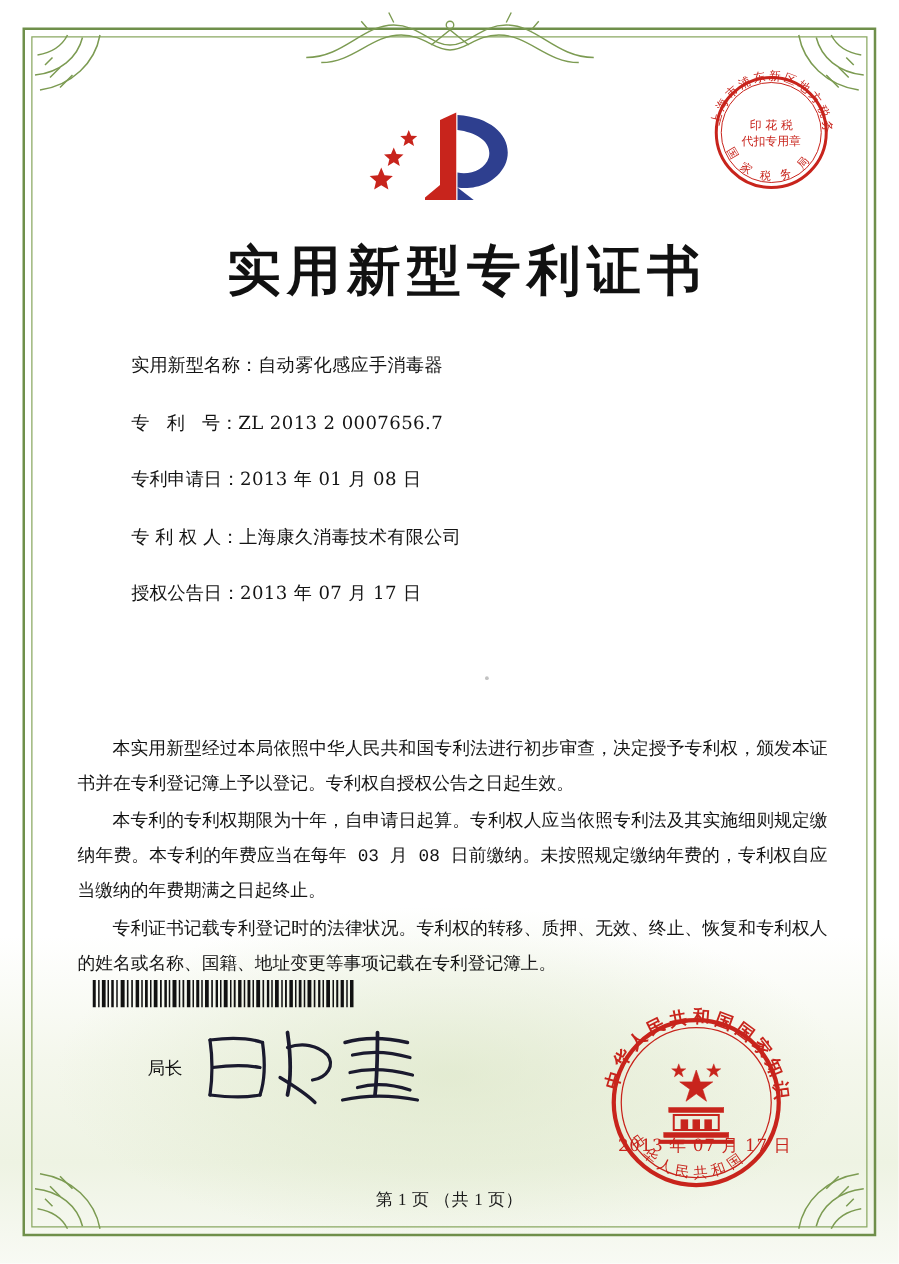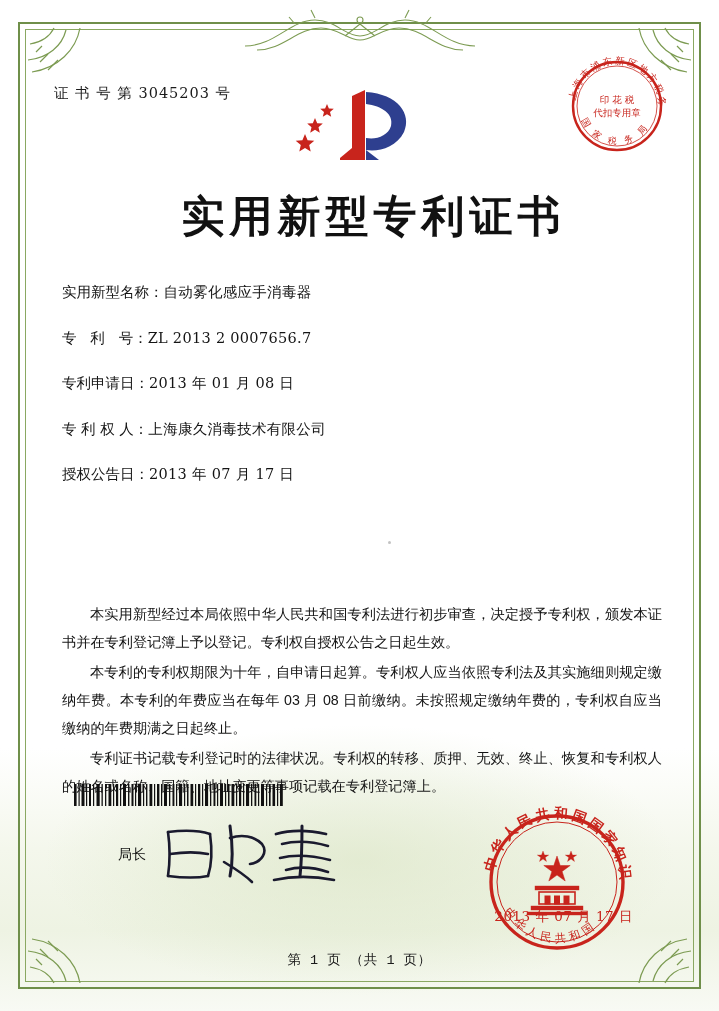--- a/index.html
+++ b/index.html
@@ -92,40 +92,41 @@
     right: 56px;
     top: 283px;
   }
   .field-row {
     display: flex;
     align-items: baseline;
     margin-bottom: 26.5px;
     font-size: 14.5px;
     color: #141414;
     font-family: "DejaVu Serif", serif;
+    margin-left: 43px;
   }
   .field-label {
     white-space: pre;
     color: #141414;
   }
   .field-value {
     color: #141414;
     letter-spacing: 0.3px;
   }
 
   
   .paras {
     position: absolute;
     left: 62px;
     right: 57px;
-    top: 600px;
+    top: 586px;
     font-size: 14.2px;
     line-height: 28px;
     color: #141414;
-    font-family: Liberation Sans, sans-serif;
+    font-family: Liberation Mono, monospace;
     text-align: justify;
   }
   .para {
     text-indent: 28px;
     margin: 0 0 2px 0;
   }
 
   
   .barcode {
     position: absolute;
@@ -169,21 +170,21 @@
     letter-spacing: 0.5px;
   }
 
   .footer {
     position: absolute;
     left: 0; right: 0;
     bottom: 42px;
     text-align: center;
     font-size: 13.5px;
     color: #1b1b1b;
-    font-family: Liberation Mono, monospace;
+    font-family: Liberation Serif, serif;
     letter-spacing: 0.5px;
   }
 
   .faint-dot {
     position: absolute;
     left: 388px;
     top: 541px;
     width: 3px; height: 3px;
     border-radius: 50%;
     background: rgba(120,120,120,0.45);
@@ -225,21 +226,20 @@
   <svg class="top-ornament" viewBox="0 0 250 46">
     <g stroke="#7c9b52" fill="none" stroke-width="1.1">
       <path d="M10 40 C 40 40, 55 14, 80 14 C 100 14, 110 30, 125 30 C 140 30, 150 14, 170 14 C 195 14, 210 40, 240 40"></path>
       <path d="M22 44 C 48 44, 62 22, 86 22 C 104 22, 112 34, 125 34 C 138 34, 146 22, 164 22 C 188 22, 202 44, 228 44"></path>
       <path d="M110 30 l 15 -12 l 15 12"></path>
       <circle cx="125" cy="14" r="3"></circle>
       <path d="M60 18 l -6 -7 M80 12 l -4 -8 M170 12 l 4 -8 M190 18 l 6 -7"></path>
     </g>
   </svg>
 
-  <div class="cert-no">证 书 号 第 3045203 号</div>
 
   <svg class="logo" viewBox="0 0 719 78">
     <g>
 
       <g fill="#c8241c">
         <polygon points="305,46 307.6,52.2 314.3,52.7 309.2,57.1 310.7,63.6 305,60.1 299.3,63.6 300.8,57.1 295.7,52.7 302.4,52.2"></polygon>
         <polygon points="315,30 317.2,35.2 322.8,35.6 318.5,39.3 319.8,44.8 315,41.8 310.2,44.8 311.5,39.3 307.2,35.6 312.8,35.2"></polygon>
         <polygon points="327,16 328.9,20.5 333.8,20.8 330,24 331.2,28.8 327,26.2 322.8,28.8 324,24 320.2,20.8 325.1,20.5"></polygon>
       </g>
 

